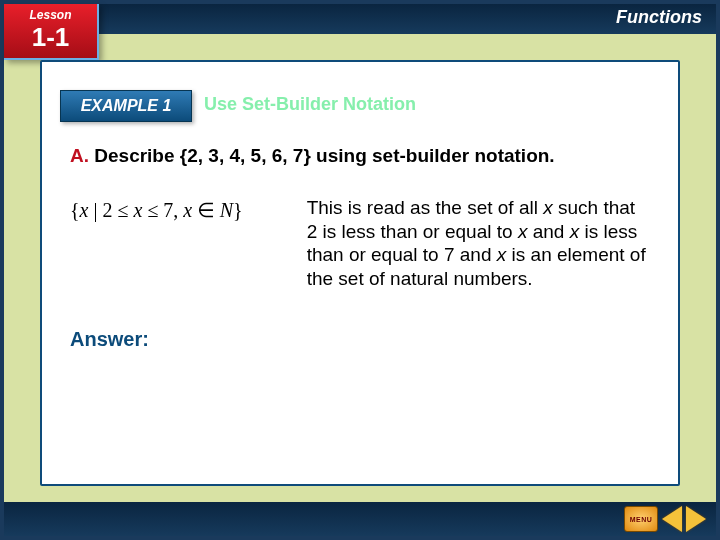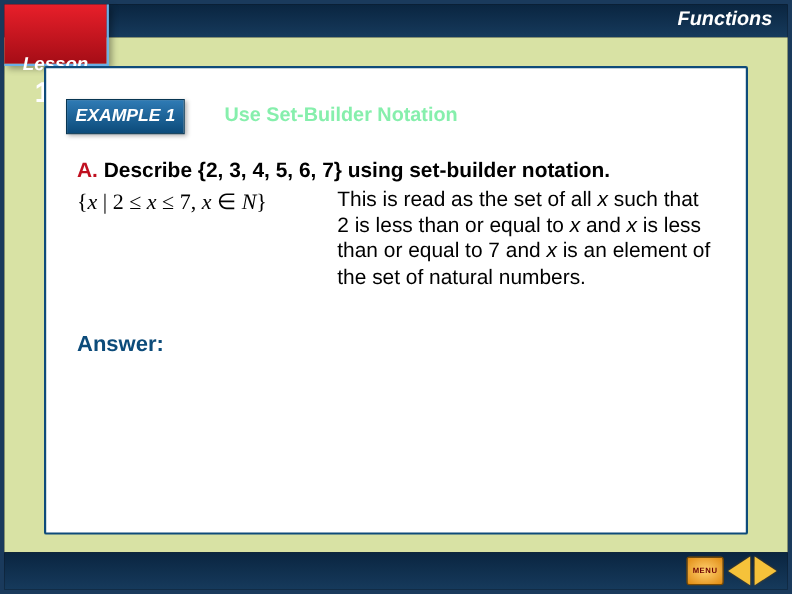--- a/index.html
+++ b/index.html
@@ -19,56 +19,56 @@
   }
   .lesson-badge {
     position: absolute; top: 0; left: 0;
     width: 95px; height: 56px;
     background: linear-gradient(#e81f2a, #a50d16);
     border-right: 2px solid #6ab0e6;
     border-bottom: 2px solid #6ab0e6;
     box-shadow: 3px 3px 6px rgba(0,0,0,.35);
     color: #fff; text-align: center;
   }
-  .lesson-badge .small { font-size: 17px; font-weight: bold; padding-top: 4px; font-style: italic; margin-top: 41px;}
+  .lesson-badge .small { font-size: 12px; font-weight: bold; padding-top: 4px; font-style: italic;}
   .lesson-badge .big { font-size: 26px; font-weight: bold; line-height: 1; padding-top: 2px;}
   .topic {
     position: absolute; top: 3px; right: 14px;
     color: #fff; font-style: italic; font-weight: bold; font-size: 18px;
   }
   .content-bg {
     position: absolute; top: 30px; left: 0; right: 0; bottom: 34px;
     background: #d8e2a4;
   }
   .content-panel {
     position: absolute; top: 56px; left: 36px; right: 36px; bottom: 50px;
     background: #fff;
     border: 2px solid #0e4b7a;
     border-radius: 2px;
     padding: 28px 30px 20px 30px;
   }
   .example-tab {
     position: absolute; top: 86px; left: 56px;
-    width: 108px; height: 32px;
+    width: 132px; height: 32px;
     background: linear-gradient(#2f7bb5, #0c4b7a);
     border: 1px solid #073552;
     color: #fff; font-weight: bold; font-style: italic;
     display: flex; align-items: center; justify-content: center;
     font-size: 16px;
     box-shadow: 2px 2px 4px rgba(0,0,0,.3);
   }
   .example-title {
     position: absolute; top: 90px; left: 200px;
     font-weight: bold; color: #86efac; font-size: 18px;
   }
   .body {
     position: absolute; top: 140px; left: 66px; right: 66px;
     font-size: 19px; color: #000; line-height: 1.25;
   }
-  .prompt { margin-bottom: 2px; font-weight: bold;}
+  .prompt { margin-bottom: 28px; font-weight: bold;}
   .prompt .letter { color: #c01020; }
   .desc { margin-bottom: 22px; }
   .row { display: flex; gap: 64px; align-items: flex-start; }
   .setnotation { font-family: "Times New Roman", serif; font-size: 20px; white-space: nowrap; padding-top: 2px;}
   .setnotation .x, .explain .x { font-style: italic; }
   .explain { font-size: 19px; line-height: 1.25; }
   .answer { margin-top: 36px; font-weight: bold; color: #0c4b7a; font-size: 20px;}
   .footer {
     position: absolute; left: 0; right: 0; bottom: 0; height: 34px;
     background: linear-gradient(#0a2540, #163a5c);

